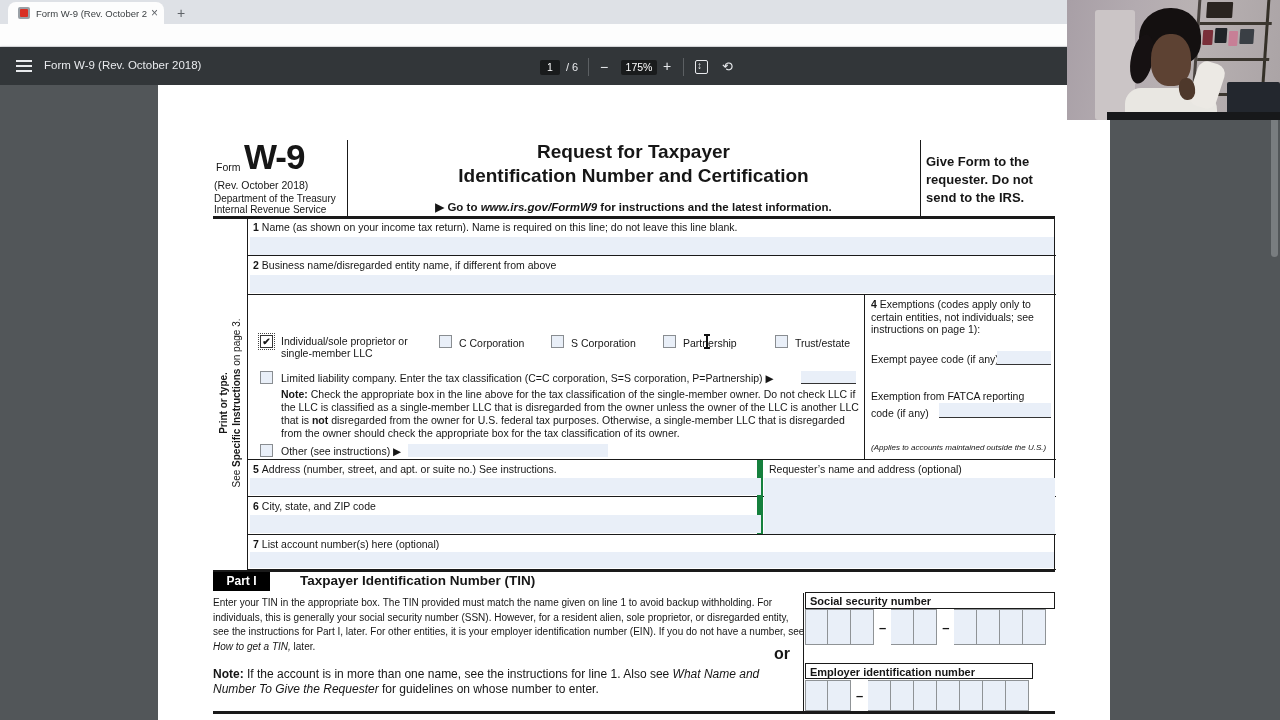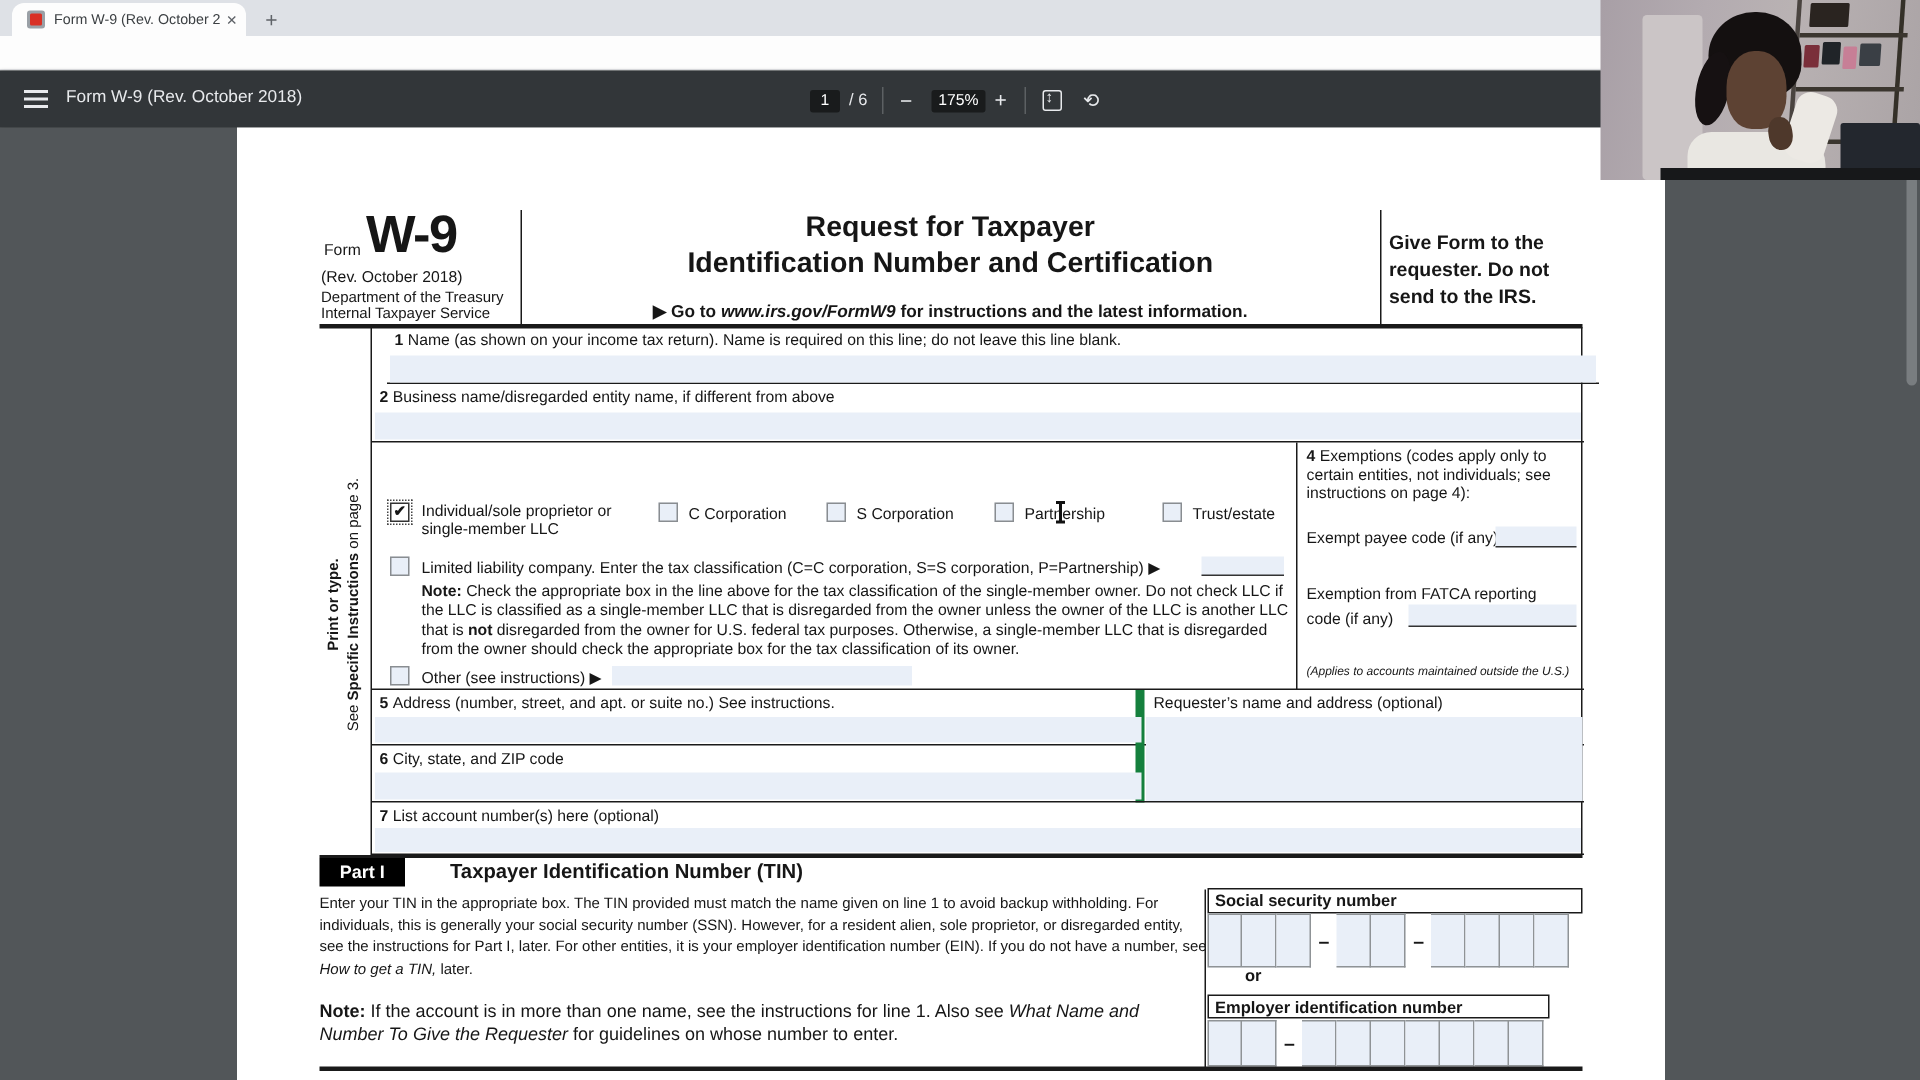--- a/index.html
+++ b/index.html
@@ -91,21 +91,21 @@
   
   #vtext { left:55px; top:205px; width:34px; height:225px; }
   #vtext-inner { position:absolute; left:50%; top:50%; width:225px;
     transform:translate(-50%,-50%) rotate(-90deg); text-align:center; font-size:10px;
     line-height:12.5px; }
 
   
   #rows { left:89px; top:133px; width:808px; height:352px; border-left:1px solid #1a1a1a;
     border-right:1px solid #1a1a1a; }
   .row { position:absolute; left:0; width:808px; border-bottom:1px solid #1a1a1a; }
-  #r1 { top:0; height:38px;margin-left:10px; } #r2 { top:38px; height:39px; }
+  #r1 { top:0; height:38px; } #r2 { top:38px; height:39px; }
   #r3 { top:77px; height:165px; } #r5 { top:242px; height:37px; }
   #r6 { top:279px; height:38px; } #r7 { top:317px; height:35px; }
   .row .lbl { position:absolute; left:5px; top:3px; }
 
   #col4 { position:absolute; left:616px; top:0; width:192px; height:165px;
     border-left:1px solid #1a1a1a; font-size:10.5px; }
   #r5-left { position:absolute; left:0; top:0; width:515px; height:75px;
     border-right:6px solid #15803d; }
   .cbl { position:absolute; font-size:10.5px; }
   #note3 { position:absolute; left:33px; top:93px; width:578px; font-size:10.5px;
@@ -120,21 +120,21 @@
   #p1-vdiv { left:645px; top:508px; width:1px; height:120px; background:#1a1a1a; }
 
   .tinhead { border:1px solid #1a1a1a; font-size:11px; font-weight:bold;
     padding:2px 0 0 4px; background:#fff; }
   #ssn-head { left:647px; top:507px; width:250px; height:17px; }
   #ein-head { left:647px; top:578px; width:228px; height:16px; }
   .cells { position:absolute; display:flex; }
   .cell { width:23px; background:#e9eff8; border:1px solid #8f9396; border-left:none; }
   .cell:first-child { border-left:1px solid #8f9396; }
   .dash { align-self:center; font-weight:bold; font-size:13px; padding:0 5px; }
-  #or-label { left:672px; top:560px; font-size:11px; font-weight:bold; }
+  #or-label { left:616px; top:560px; font-size:16px; font-weight:bold; }
 
   .uline { border-bottom:1px solid #333; }
 
   
   #ibeam { left:545px; top:249px; width:8px; height:15px; }
   #ibeam::before, #ibeam::after { content:""; position:absolute; left:1px; width:6px;
     height:2px; background:#111; }
   #ibeam::before { top:0; } #ibeam::after { bottom:0; }
   #ibeam-stem { position:absolute; left:3px; top:1px; width:2px; height:13px; background:#111; }
 
@@ -205,21 +205,21 @@
 
 <div class="abs" id="viewport">
   <div class="abs" id="scroll-thumb"></div>
 
   <div class="abs" id="pdfpage">
 
     <span class="abs" id="h-formword">Form</span>
     <span class="abs" id="h-w9">W-9</span>
     <span class="abs" id="h-rev">(Rev. October 2018)</span>
     <span class="abs" id="h-dept1">Department of the Treasury</span>
-    <span class="abs" id="h-dept2">Internal Taxpayer Service</span>
+    <span class="abs" id="h-dept2">Internal Revenue Service</span>
     <span class="abs hdiv" style="left:189px"></span>
     <span class="abs hdiv" style="left:762px"></span>
     <div class="abs" id="h-title2">Identification Number and Certification</div>
     <div class="abs" id="h-title1">Request for Taxpayer</div>
     <div class="abs" id="h-goto"><span>▶ </span><span>Go to </span><span class="bi">www.irs.gov/FormW9</span><span> for instructions and the latest information.</span></div>
     <div class="abs" id="h-give">Give Form to the requester. Do not send to the IRS.</div>
     <div class="abs rule" style="left:55px;top:131px;width:842px;height:2.5px"></div>
 
     <div class="abs" id="vtext">
       <div id="vtext-inner">
@@ -257,21 +257,21 @@
         <span class="cbl" style="left:33px;top:77px">Limited liability company. Enter the tax classification (C=C corporation, S=S corporation, P=Partnership) ▶</span>
         <span class="abs fld uline" style="left:553px;top:76px;width:55px;height:13px"></span>
 
         <div id="note3"><span class="b">Note:</span><span> Check the appropriate box in the line above for the tax classification of the single-member owner.  Do not check LLC if the LLC is classified as a single-member LLC that is disregarded from the owner unless the owner of the LLC is another LLC that is </span><span class="b">not</span><span> disregarded from the owner for U.S. federal tax purposes. Otherwise, a single-member LLC that is disregarded from the owner should check the appropriate box for the tax classification of its owner.</span></div>
 
         <span class="abs cb" style="left:12px;top:149px"></span>
         <span class="cbl" style="left:33px;top:150px">Other (see instructions) ▶</span>
         <span class="abs fld" style="left:160px;top:149px;width:200px;height:13px"></span>
 
         <div id="col4">
-          <div class="abs" style="left:6px;top:3px;width:180px;line-height:12.5px"><span class="b">4</span> <span>Exemptions (codes apply only to certain entities, not individuals; see instructions on page 4):</span></div>
+          <div class="abs" style="left:6px;top:3px;width:180px;line-height:12.5px"><span class="b">4</span> <span>Exemptions (codes apply only to certain entities, not individuals; see instructions on page 1):</span></div>
           <span class="abs" style="left:6px;top:58px">Exempt payee code (if any)</span>
           <span class="abs fld uline" style="left:132px;top:56px;width:54px;height:14px"></span>
           <span class="abs" style="left:6px;top:95px">Exemption from FATCA reporting</span>
           <span class="abs" style="left:6px;top:112px">code (if any)</span>
           <span class="abs fld uline" style="left:74px;top:108px;width:112px;height:15px"></span>
           <span class="abs i" style="left:6px;top:148px;font-size:8px">(Applies to accounts maintained outside the U.S.)</span>
         </div>
       </div>
 
       <div class="row" id="r5">

